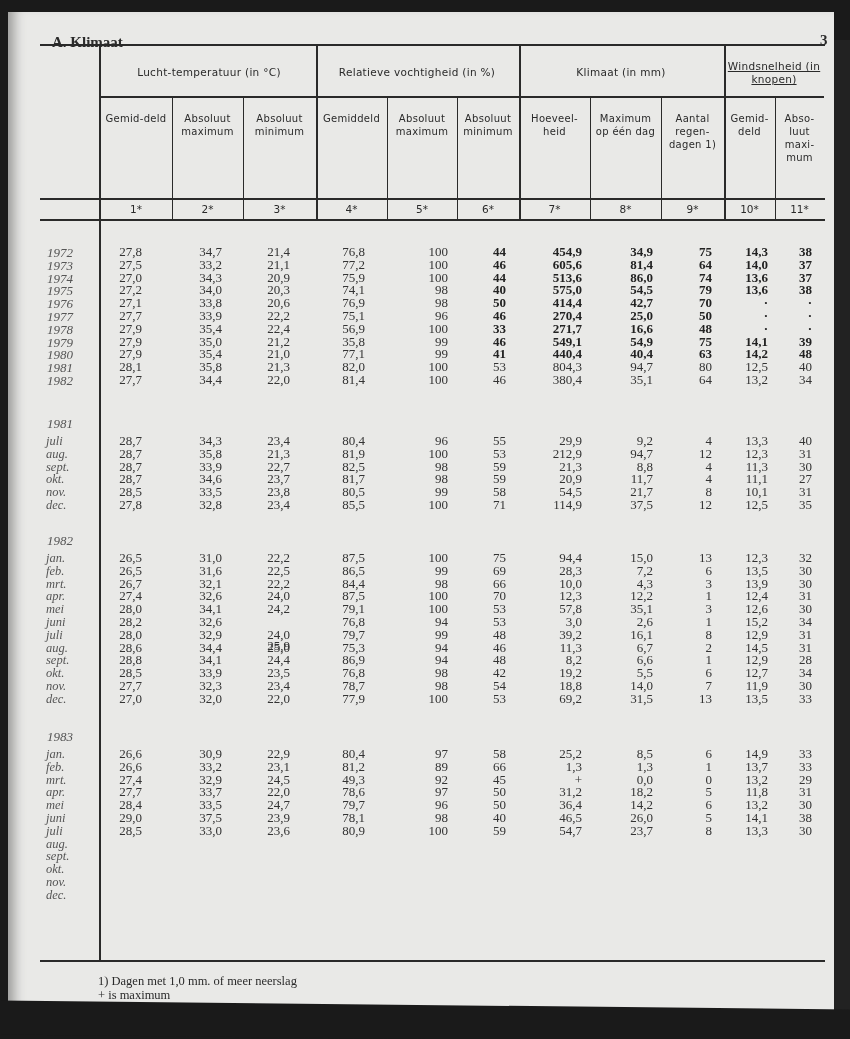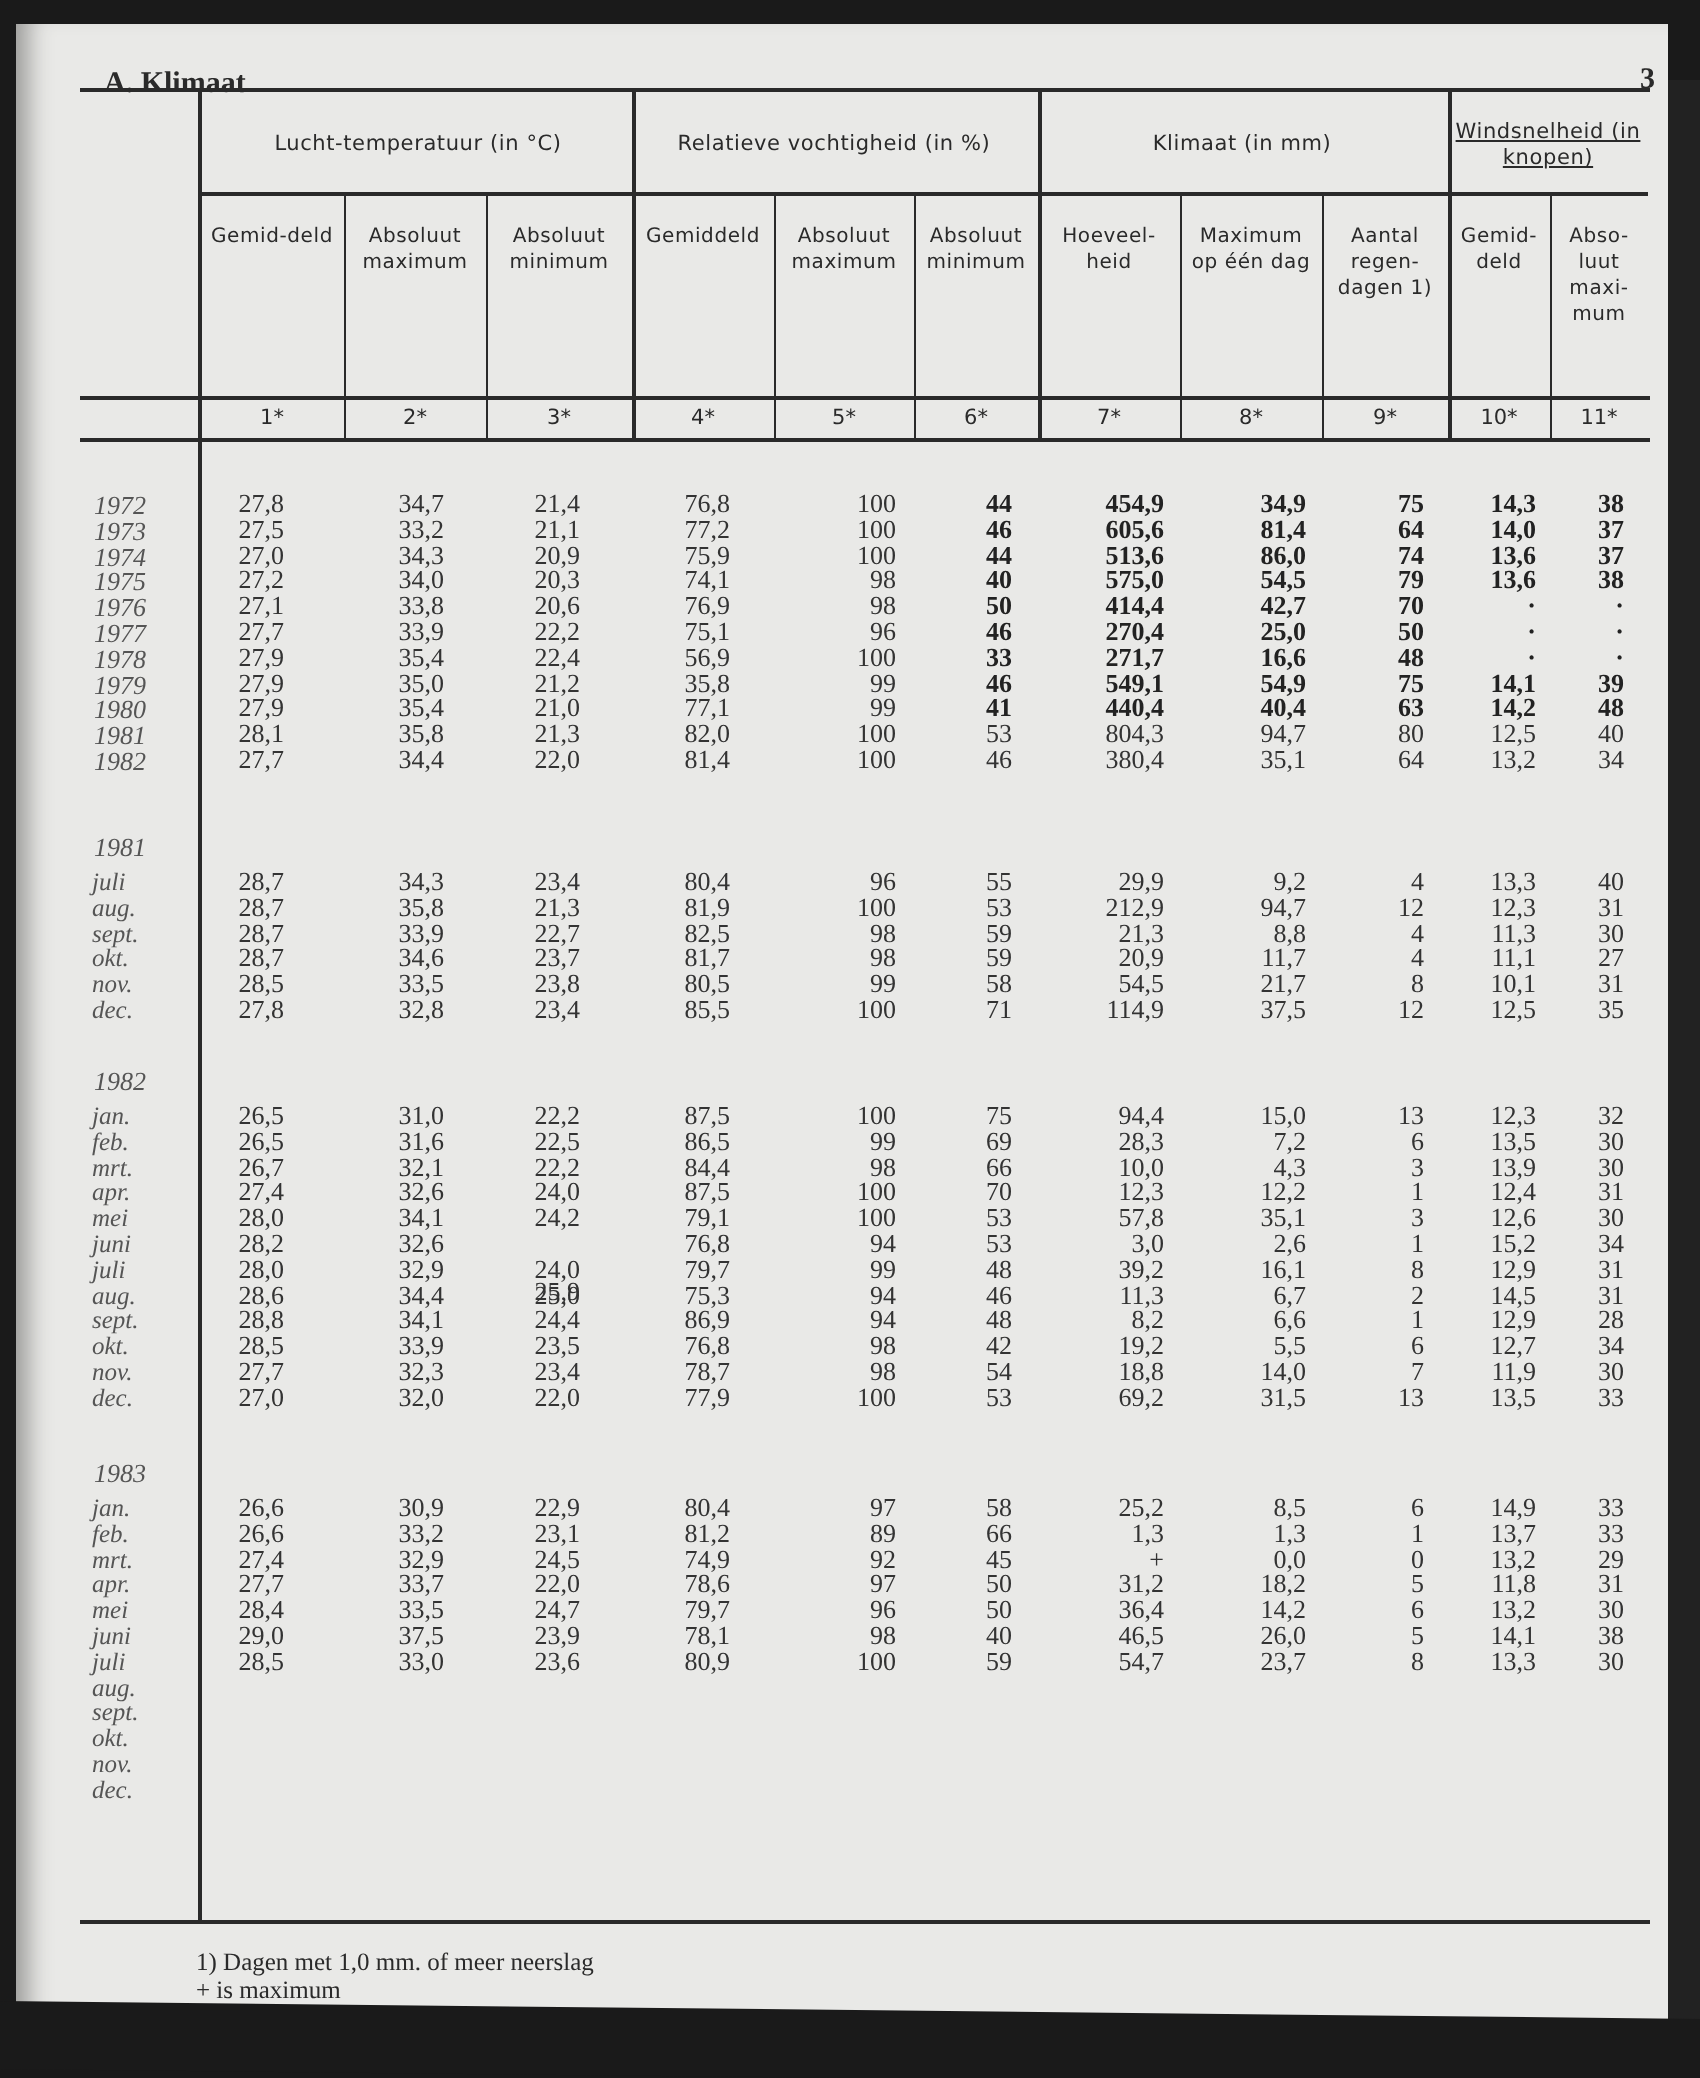--- a/index.html
+++ b/index.html
@@ -471,21 +471,21 @@
     <div class="cell" style="left: 446px; width: 60px; top: 759.8px;">66</div>
     <div class="cell" style="left: 522px; width: 60px; top: 759.8px;">1,3</div>
     <div class="cell" style="left: 593px; width: 60px; top: 759.8px;">1,3</div>
     <div class="cell" style="left: 652px; width: 60px; top: 759.8px;">1</div>
     <div class="cell" style="left: 708px; width: 60px; top: 759.8px;">13,7</div>
     <div class="cell" style="left: 752px; width: 60px; top: 759.8px;">33</div>
     <div class="lbl" style="left: 46px; top: 772.6px;">mrt.</div>
     <div class="cell" style="left: 82px; width: 60px; top: 772.6px;">27,4</div>
     <div class="cell" style="left: 162px; width: 60px; top: 772.6px;">32,9</div>
     <div class="cell" style="left: 230px; width: 60px; top: 772.6px;">24,5</div>
-    <div class="cell" style="left: 305px; width: 60px; top: 772.6px;">74,9</div>
+    <div class="cell" style="left: 305px; width: 60px; top: 772.6px;">49,3</div>
     <div class="cell" style="left: 388px; width: 60px; top: 772.6px;">92</div>
     <div class="cell" style="left: 446px; width: 60px; top: 772.6px;">45</div>
     <div class="cell" style="left: 522px; width: 60px; top: 772.6px;">+</div>
     <div class="cell" style="left: 593px; width: 60px; top: 772.6px;">0,0</div>
     <div class="cell" style="left: 652px; width: 60px; top: 772.6px;">0</div>
     <div class="cell" style="left: 708px; width: 60px; top: 772.6px;">13,2</div>
     <div class="cell" style="left: 752px; width: 60px; top: 772.6px;">29</div>
     <div class="lbl" style="left: 46px; top: 785.4px;">apr.</div>
     <div class="cell" style="left: 82px; width: 60px; top: 785.4px;">27,7</div>
     <div class="cell" style="left: 162px; width: 60px; top: 785.4px;">33,7</div>

